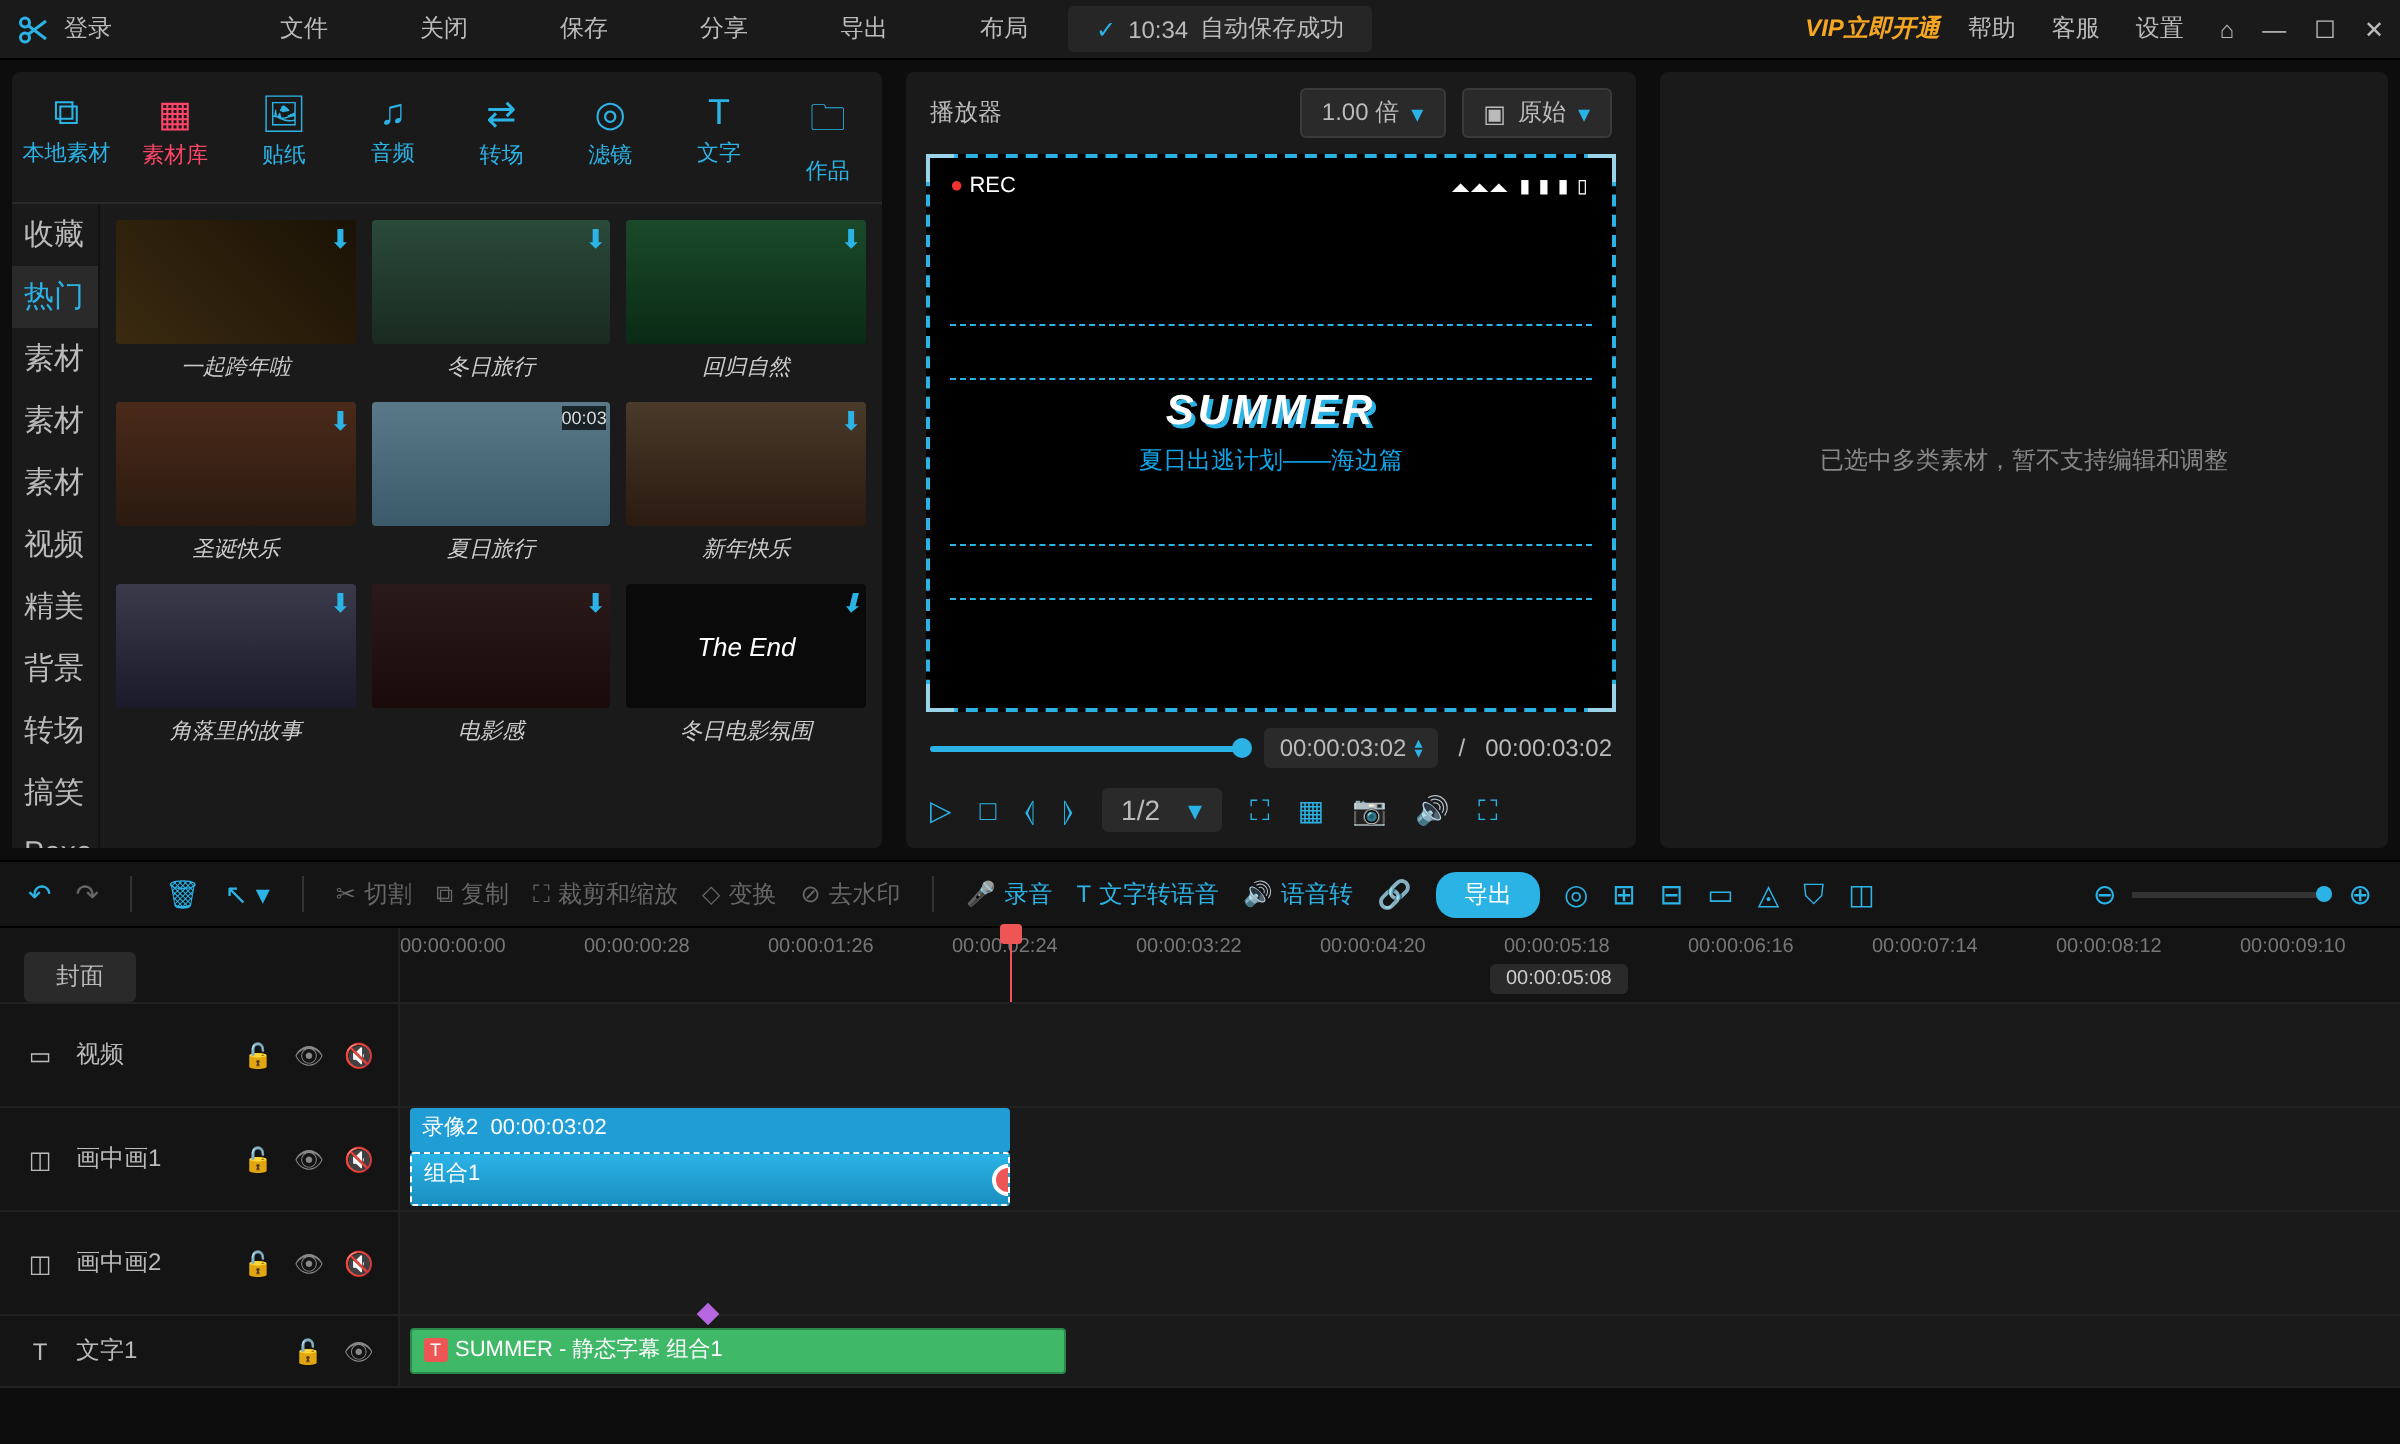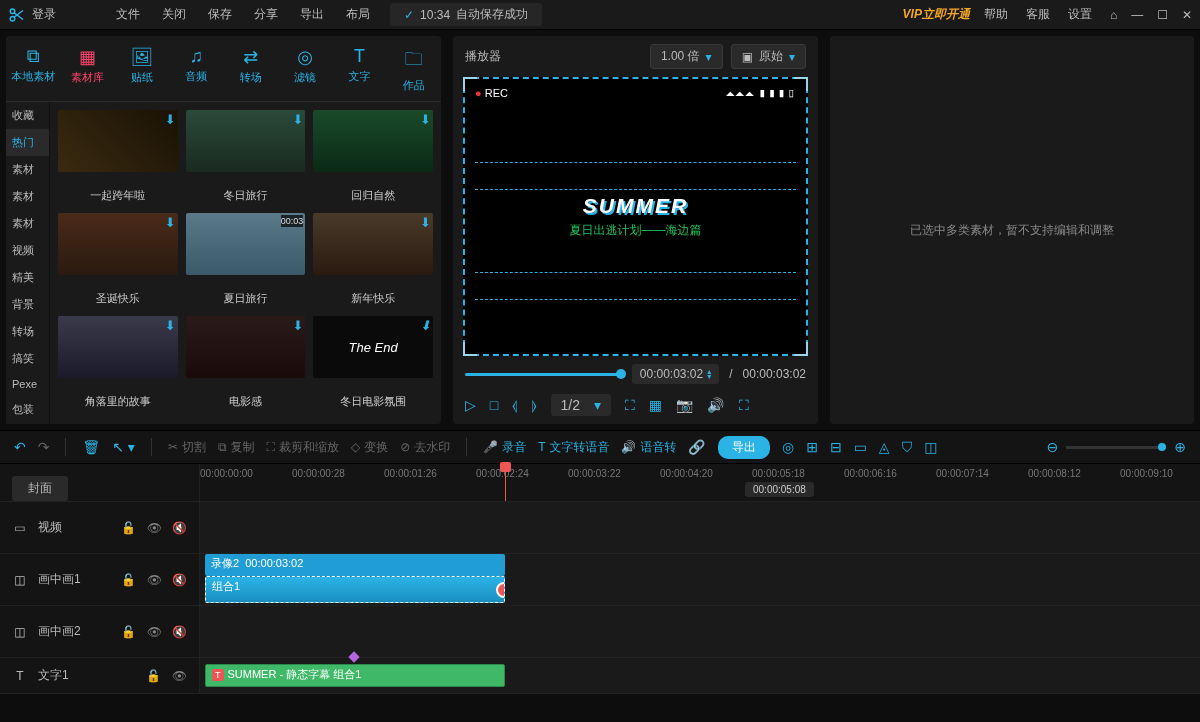--- a/index.html
+++ b/index.html
@@ -1,64 +1,64 @@
 <!DOCTYPE html>
 <html><head>
 <meta charset="utf-8">
 <style>
 * { margin: 0; padding: 0; box-sizing: border-box; font-family: "Microsoft YaHei", sans-serif; }
 body { background: #0d0d0d; color: #bbb; font-size: 12px; width: 1200px; height: 722px; overflow: hidden; }
 .titlebar { height: 30px; background: #1a1a1a; display: flex; align-items: center; padding: 0 8px; border-bottom: 1px solid #000; }
 .logo-scissors { width: 18px; height: 18px; margin-right: 6px; color: #2bb3e6; }
 .menu-items { display: flex; gap: 22px; margin-left: 60px; }
-.menu-items span { cursor: pointer; }
+.menu-items span { cursor: pointer; margin-left: 24px; }
 .autosave { margin-left: 20px; background: #262626; padding: 3px 14px; border-radius: 3px; display: flex; align-items: center; gap: 6px; }
 .spacer { flex: 1; }
 .vip { color: #f5a623; font-weight: bold; font-style: italic; margin-right: 14px; }
 .right-menu { display: flex; gap: 18px; align-items: center; }
 .win-controls { display: flex; gap: 14px; margin-left: 18px; align-items: center; }
 
 .main { display: flex; height: 400px; }
 .panel { background: #1a1a1a; margin: 6px; border-radius: 4px; }
 .left-panel { width: 435px; display: flex; flex-direction: column; }
 .tabs { display: flex; border-bottom: 1px solid #2a2a2a; padding: 6px 0 0 0; }
 .tab { flex: 1; text-align: center; padding: 4px 0 8px; cursor: pointer; color: #2bb3e6; font-size: 11px; }
 .tab.active { color: #ff4569; }
 .tab-icon { display: block; margin: 0 auto 2px; font-size: 18px; }
 .left-body { display: flex; flex: 1; overflow: hidden; }
 .side-list { width: 44px; background: #1a1a1a; border-right: 1px solid #111; }
-.side-list div { padding: 6px 6px; font-size: 11px; cursor: pointer; white-space: nowrap; overflow: hidden; }
+.side-list div { padding: 6px 6px; font-size: 15px; cursor: pointer; white-space: nowrap; overflow: hidden; }
 .side-list div.active { background: #2a2a2a; color: #2bb3e6; }
 .content-area { flex: 1; padding: 8px; overflow: hidden; }
 .content-head { display: flex; align-items: center; gap: 8px; margin-bottom: 10px; }
 .brush-icon { width: 18px; height: 18px; background: #2bb3e6; border-radius: 3px; }
 .search-box { margin-left: auto; background: #2a2a2a; border-radius: 3px; padding: 4px 8px; display: flex; align-items: center; width: 130px; }
 .search-box input { background: none; border: none; color: #bbb; outline: none; width: 100%; }
 .search-icon { color: #2bb3e6; }
 .grid { display: grid; grid-template-columns: repeat(3, 1fr); gap: 10px 8px; }
 .card { text-align: center; }
 .thumb { width: 100%; height: 62px; background: #333; border-radius: 2px; position: relative; overflow: hidden; display: flex; align-items: center; justify-content: center; font-size: 9px; color: #ddd; }
 .dl { position: absolute; top: 2px; right: 2px; color: #2bb3e6; font-size: 13px; }
 .dur { position: absolute; top: 2px; right: 2px; background: rgba(0,0,0,.7); padding: 1px 0; font-size: 9px; }
-.card-label { margin-top: 16px; font-size: 11px; color: #ccc; }
+.card-label { margin-top: 4px; font-size: 11px; color: #ccc; font-style: italic; }
 
 .center-panel { width: 365px; display: flex; flex-direction: column; }
 .player-head { display: flex; align-items: center; padding: 8px 12px; }
 .pill-btn { background: #2a2a2a; border: 1px solid #3a3a3a; border-radius: 3px; padding: 3px 10px; display: flex; align-items: center; gap: 6px; cursor: pointer; }
 .preview { flex: 1; margin: 0 10px; background: #000; border: 2px dashed #2bb3e6; position: relative; display: flex; align-items: center; justify-content: center; flex-direction: column; }
 .corner { position: absolute; width: 14px; height: 14px; border: 2px solid #9bd4e8; }
 .corner.tl { top: -2px; left: -2px; border-right: none; border-bottom: none; }
 .corner.tr { top: -2px; right: -2px; border-left: none; border-bottom: none; }
 .corner.bl { bottom: -2px; left: -2px; border-right: none; border-top: none; }
 .corner.br { bottom: -2px; right: -2px; border-left: none; border-top: none; }
 .rec-badge { position: absolute; top: 8px; left: 10px; color: #fff; font-size: 11px; font-weight: normal; }
 .rec-dot { color: #e33; }
 .sig-bat { position: absolute; top: 8px; right: 10px; color: #fff; font-size: 12px; }
 .prev-title { color: #fff; font-size: 21px; font-weight: 900; font-style: italic; letter-spacing: 2px; text-shadow: 2px 2px 0 #2bb3e6; }
-.prev-sub { color: #22c55e; font-size: 12px; margin-top: 4px; }
+.prev-sub { color: #0ea5e9; font-size: 12px; margin-top: 4px; }
 .dash-line { position: absolute; left: 10px; right: 10px; border-top: 1px dashed #2bb3e6; }
 .player-ctrl { padding: 8px 12px; }
 .seek { display: flex; align-items: center; gap: 10px; }
 .seek-track { flex: 1; height: 3px; background: #2bb3e6; border-radius: 2px; position: relative; }
 .seek-thumb { position: absolute; right: -4px; top: -4px; width: 10px; height: 10px; background: #2bb3e6; border-radius: 50%; }
 .time-box { background: #2a2a2a; padding: 3px 8px; border-radius: 3px; display: flex; align-items: center; gap: 4px; }
 .spin { color: #2bb3e6; display: flex; flex-direction: column; line-height: 5px; font-size: 8px; }
 .transport { display: flex; align-items: center; gap: 14px; margin-top: 10px; color: #2bb3e6; font-size: 14px; }
 .speed-sel { background: #2a2a2a; padding: 3px 10px; border-radius: 3px; color: #bbb; display: flex; align-items: center; gap: 14px; }
 
@@ -396,16 +396,16 @@
     <div class="track-label">
         <span class="track-ico">T</span>
         <span>文字1</span>
         <div class="track-controls">
           <span>🔓</span>
           <span>👁</span>
         </div>
       </div>
     <div class="track-body">
       <div class="keyframe" style="left:150px"></div>
-      <div class="clip clip-text" style="left:5px;width:300px;top:6px;bottom:6px"><span class="clip-text-ico">T</span><span>SUMMER - 静态字幕 组合1</span></div>
+      <div class="clip clip-text" style="left:5px;width:328px;top:6px;bottom:6px"><span class="clip-text-ico">T</span><span>SUMMER - 静态字幕 组合1</span></div>
     </div>
   </div>
 </div>
 
 </body></html>

